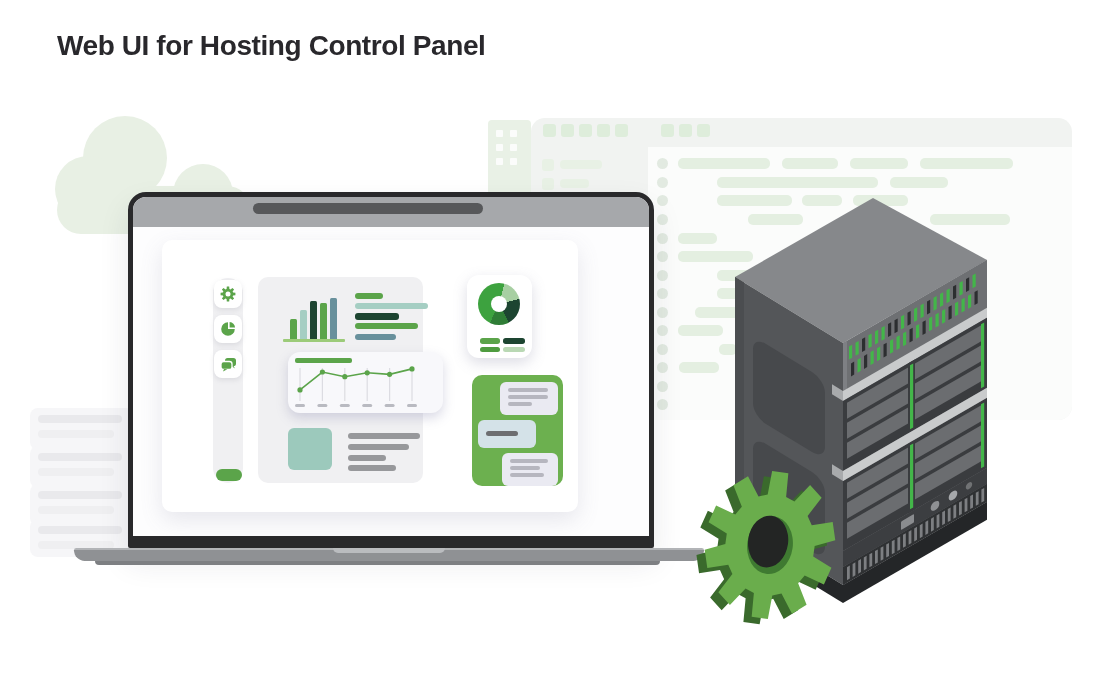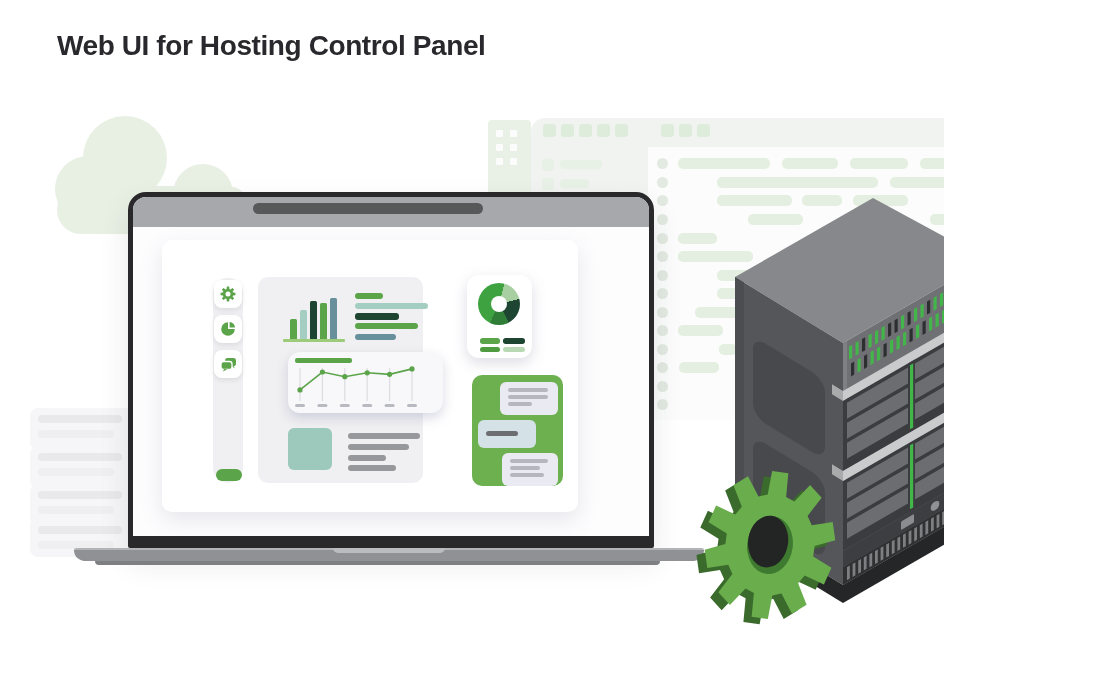--- a/index.html
+++ b/index.html
@@ -1,16 +1,16 @@
 <!DOCTYPE html>
 <html><head>
 <meta charset="utf-8">
 <style>
   html,body{margin:0;padding:0;background:#fff;}
-  #stage{position:relative;width:944px;height:682px;background:#ffffff;overflow:hidden;
+  #stage{position:relative;width:1112px;height:682px;background:#ffffff;overflow:hidden;
          font-family:"Liberation Sans",sans-serif;}
   .abs{position:absolute;}
   
   #page-title{left:57px;top:30px;font-size:28px;font-weight:700;color:#29282c;letter-spacing:-0.4px;}
   
   #cloud{left:55px;top:116px;width:196px;height:118px;}
   .cloud-part{position:absolute;background:#e8f0e4;border-radius:50%;}
   #cloud .base{left:2px;top:70px;width:194px;height:48px;border-radius:24px;}
   #building{left:488px;top:120px;width:43px;height:75px;background:#e9f1e6;border-radius:4px 4px 0 0;}
   #building .win{position:absolute;width:7px;height:7px;background:#fbfcfb;border-radius:1px;}

